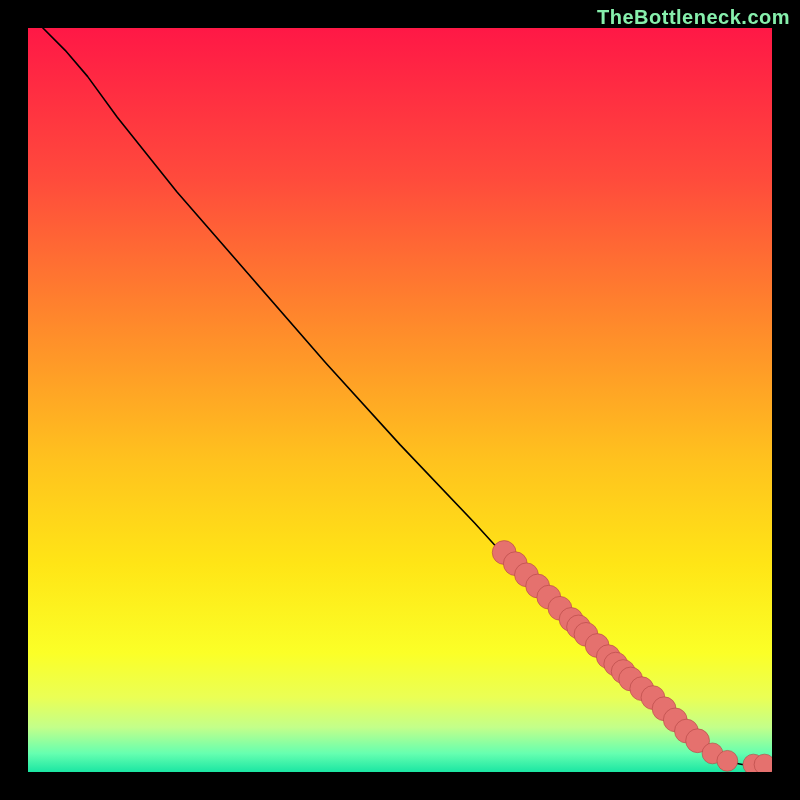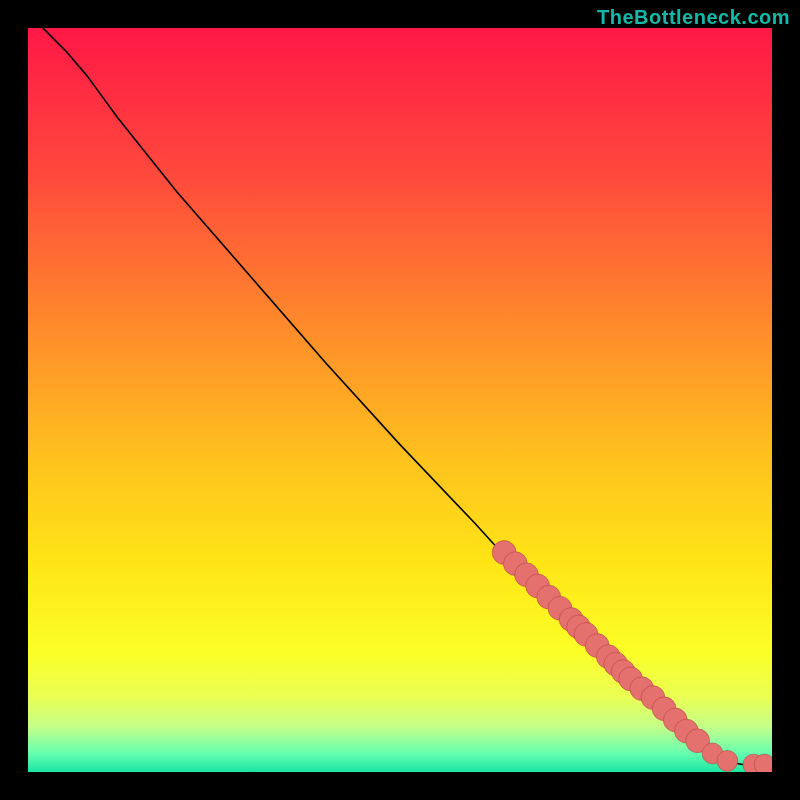--- a/index.html
+++ b/index.html
@@ -14,21 +14,21 @@
   .stage {
     position: relative;
     width: 800px;
     height: 800px;
     background: #000;
   }
   .attribution {
     position: absolute;
     top: 6px;
     right: 10px;
-    color: #14b8a6;
+    color: #86efac;
     font-size: 20px;
     font-weight: 600;
     letter-spacing: 0.5px;
   }
   svg.plot {
     position: absolute;
     left: 28px;
     top: 28px;
     width: 744px;
     height: 744px;

